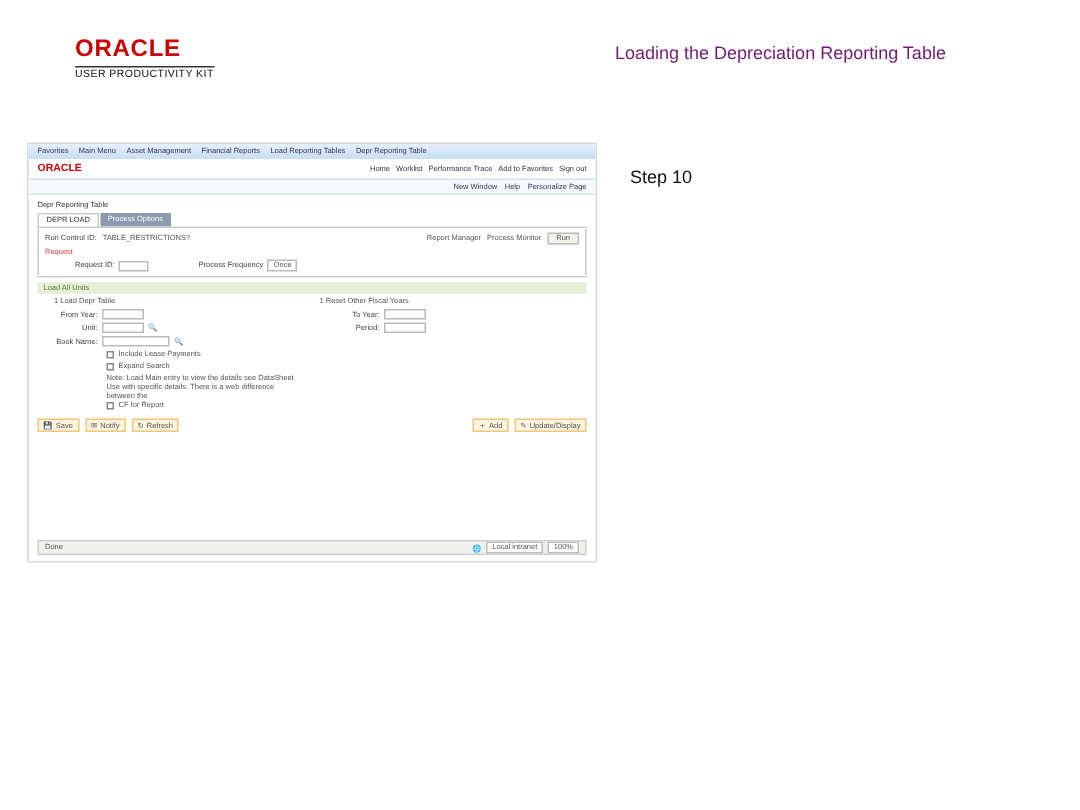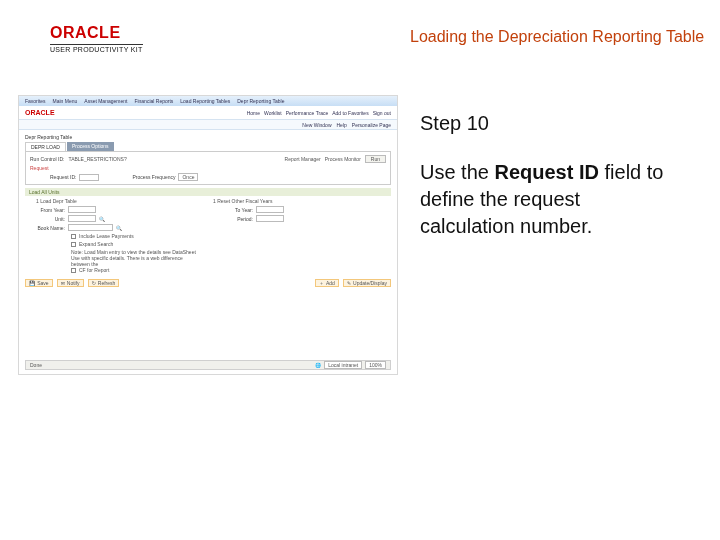--- a/index.html
+++ b/index.html
@@ -28,22 +28,22 @@
     margin-top: 2px;
     padding-top: 1px;
     font-size: 7px;
     letter-spacing: 0.3px;
     color: #111;
   }
   .page-title {
     position: absolute;
     top: 28px;
     left: 410px;
-    font-size: 16px;
-    color: #c2410c;
+    font-size: 12px;
+    color: #701a75;
   }
   .screenshot {
     position: absolute;
     top: 95px;
     left: 18px;
     width: 380px;
     height: 280px;
     border: 1px solid #d8d8d8;
     background: #fff;
     font-size: 5px;
@@ -114,21 +114,21 @@
     height:10px; border:1px solid #cfcfcf; background:#f0f0ec;
     display:flex; align-items:center; padding:0 4px; gap:4px;
   }
   .ss-status .r { margin-left:auto; display:flex; gap:3px; align-items:center; }
   .ss-dd { border:1px solid #bbb; background:#fff; padding:0 3px; }
   .instr {
     position: absolute;
     top: 110px;
     left: 420px;
     width: 250px;
-    font-size: 20px;
+    font-size: 12px;
     color: #111;
     line-height: 1.35;
   }
   .instr .step { margin-bottom: 22px; }
   .instr p { margin-bottom: 18px; }
   .bold { font-weight: bold; }
 </style>
 </head>
 <body>
 
@@ -276,16 +276,13 @@
     <div class="r">
       <span>🌐</span>
       <span class="ss-dd">Local intranet</span>
       <span class="ss-dd">100%</span>
     </div>
   </div>
 </div>
 
 <div class="instr">
   <div class="step">Step 10</div>
-  <p>
-    <span>Use the </span><span class="bold">Request ID</span><span> field to define the request calculation number.</span>
-  </p>
 </div>
 
 </body></html>

